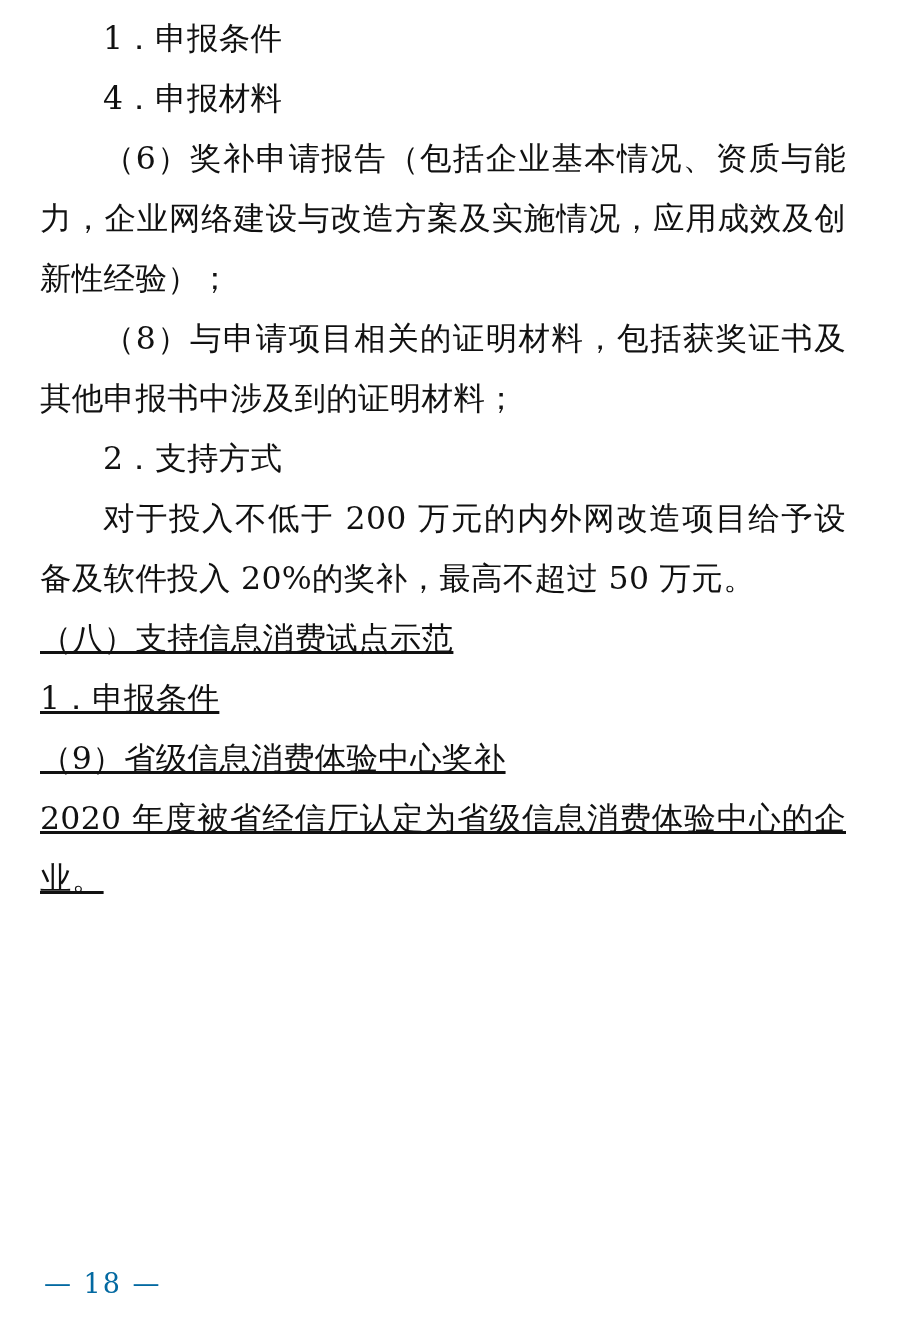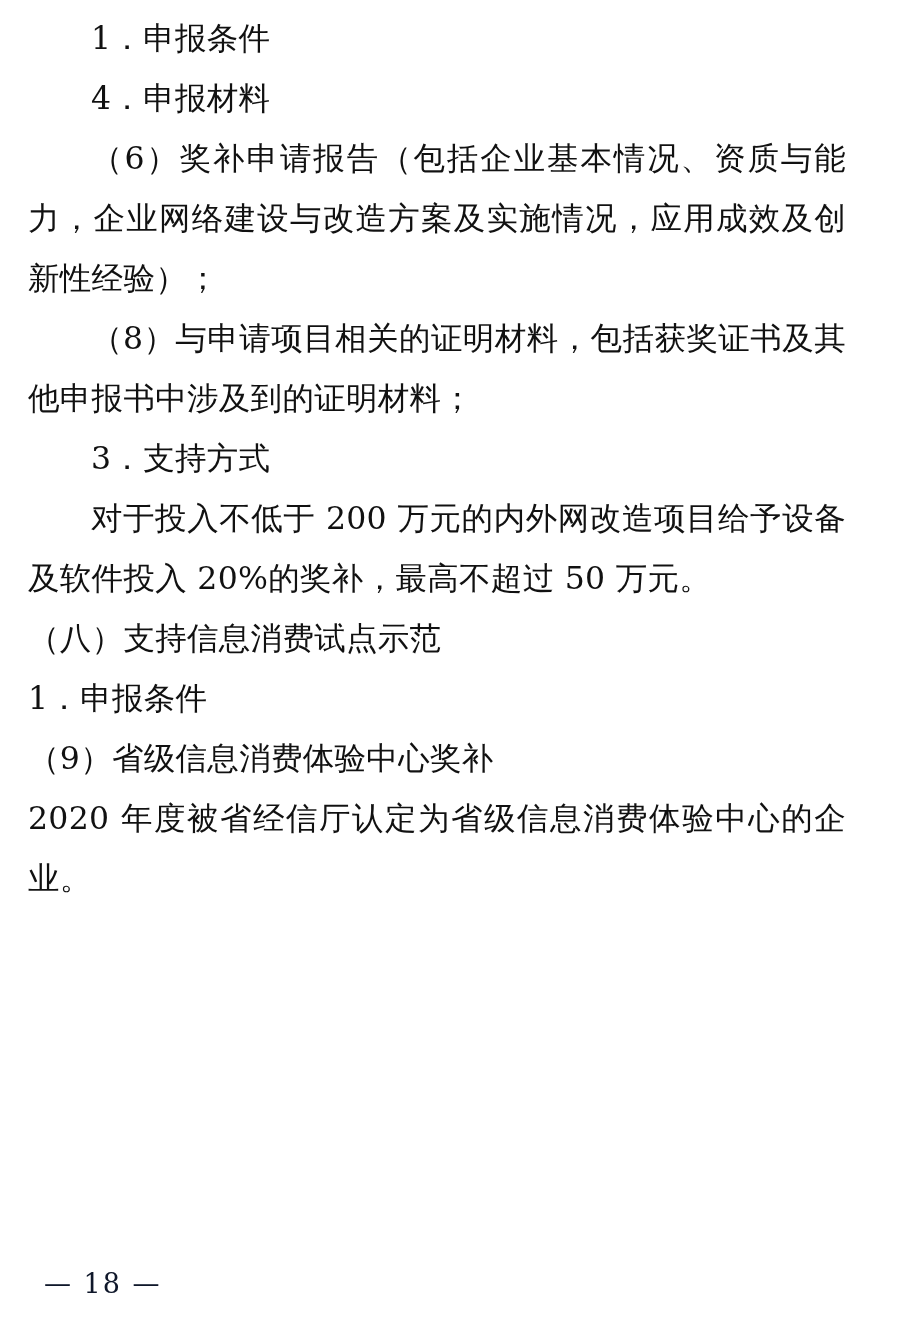--- a/index.html
+++ b/index.html
@@ -12,60 +12,61 @@
     height: 1317px;
     font-family: "DejaVu Serif", "Liberation Serif", serif;
     color: #111111;
     position: relative;
     overflow: hidden;
   }
   .page {
     width: 876px;
     height: 1317px;
     box-sizing: border-box;
-    padding: 8px 30px 0 28px;
+    padding: 8px 30px 0 40px;
     position: relative;
   }
   .doc-body {
     font-size: 31.5px;
     line-height: 60px;
     letter-spacing: 0.3px;
     text-align: justify;
     text-justify: inter-ideograph;
   }
   .para {
     margin: 0;
     padding: 0;
     text-indent: 2em;
   }
   .para.noindent {
     text-indent: 0;
+    text-decoration: underline;
   }
   .footer {
     position: absolute;
     left: 0;
     right: 0;
     bottom: 18px;
     text-align: left;
     padding-left: 44px;
     font-size: 27px;
     letter-spacing: 2px;
-    color: #0f172a;
+    color: #0369a1;
   }
 </style>
 </head>
 <body>
 
 <div class="page">
   <div class="doc-body">
     <p class="para">1．申报条件</p>
     <p class="para">4．申报材料</p>
     <p class="para">（6）奖补申请报告（包括企业基本情况、资质与能力，企业网络建设与改造方案及实施情况，应用成效及创新性经验）；</p>
     <p class="para">（8）与申请项目相关的证明材料，包括获奖证书及其他申报书中涉及到的证明材料；</p>
-    <p class="para">3．支持方式</p>
+    <p class="para">2．支持方式</p>
     <p class="para">对于投入不低于 200 万元的内外网改造项目给予设备及软件投入 20%的奖补，最高不超过 50 万元。</p>
     <p class="para noindent">（八）支持信息消费试点示范</p>
     <p class="para noindent">1．申报条件</p>
     <p class="para noindent">（9）省级信息消费体验中心奖补</p>
     <p class="para noindent">2020 年度被省经信厅认定为省级信息消费体验中心的企业。</p>
 
   </div>
   <div class="footer">— 18 —</div>
 </div>
 

